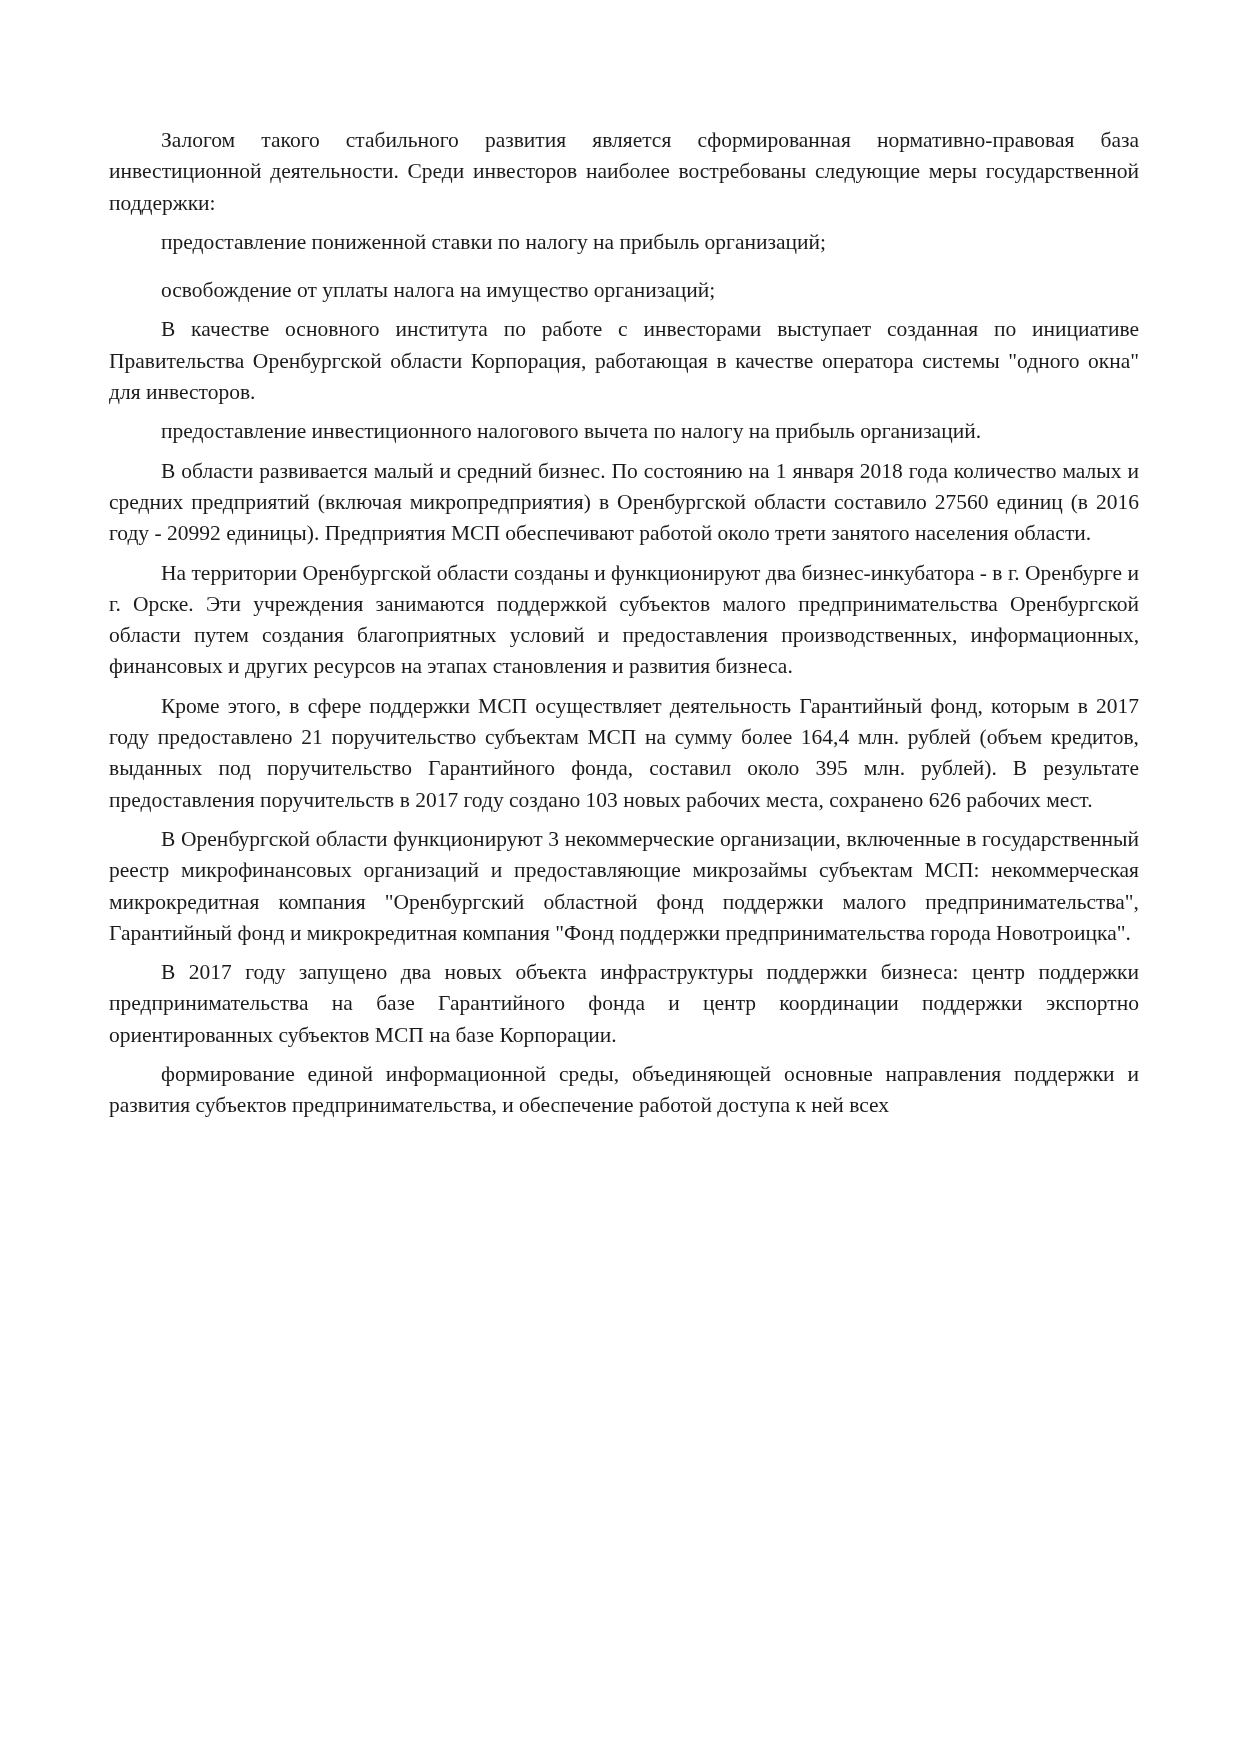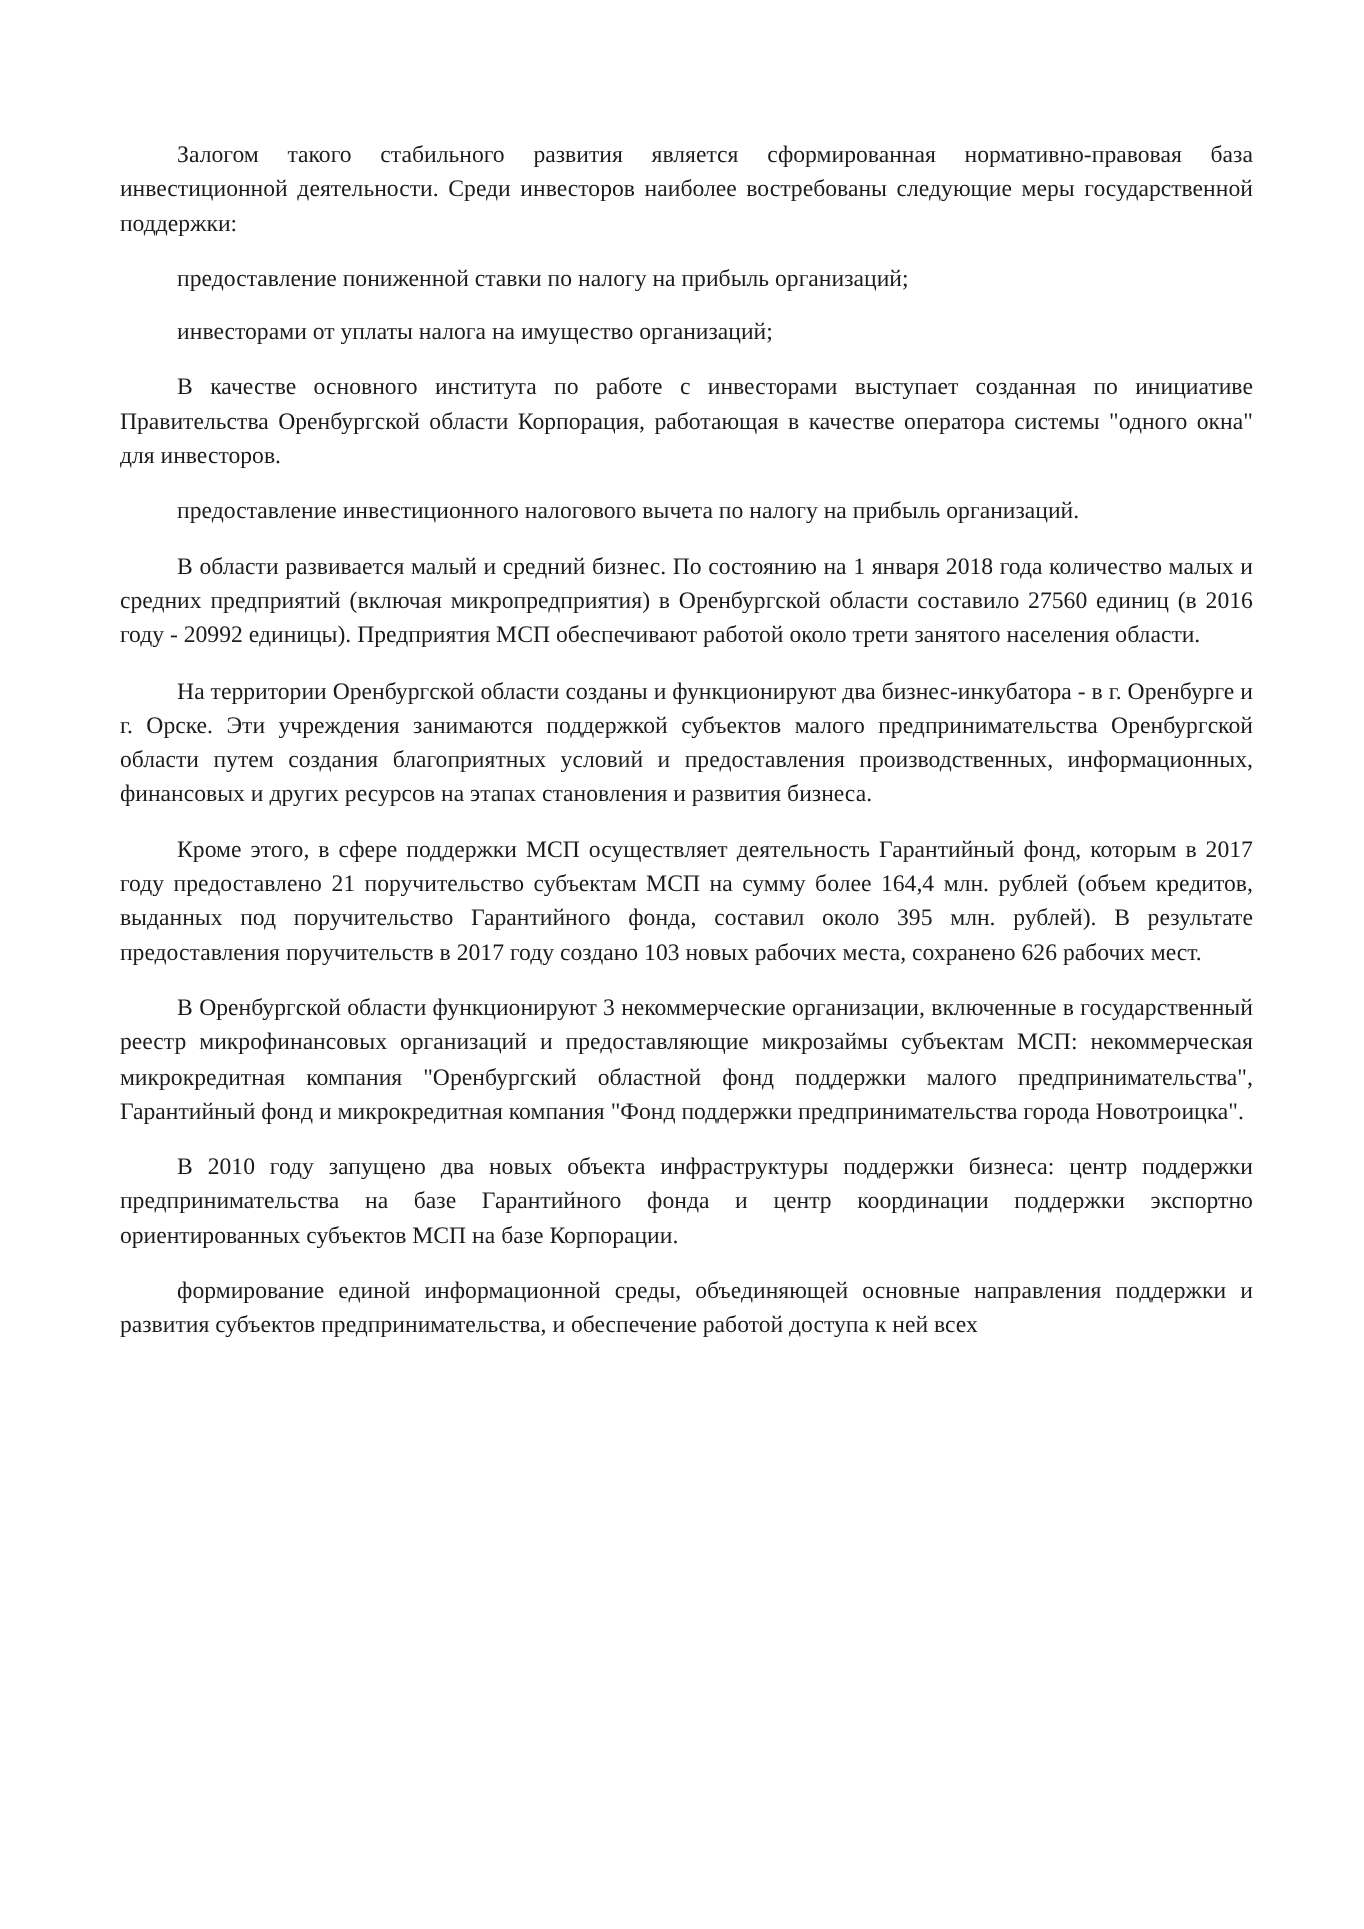--- a/index.html
+++ b/index.html
@@ -37,55 +37,55 @@
 
   p.para {
     margin: 0 0 0 0;
     text-align: justify;
     text-indent: 52px;
     padding: 0;
   }
 
   
   p.para + p.para {
-    margin-top: 19px;
+    margin-top: 8px;
   }
 
   
   p.para.item + p.para.item {
     margin-top: 17px;
   }
 </style>
 </head>
 <body>
 
 <div class="page">
 
   <div class="page-body">
 
     <p class="para">Залогом такого стабильного развития является сформированная нормативно-правовая база инвестиционной деятельности. Среди инвесторов наиболее востребованы следующие меры государственной поддержки:</p>
 
     <p class="para item">предоставление пониженной ставки по налогу на прибыль организаций;</p>
 
-    <p class="para item">инвесторами от уплаты налога на имущество организаций;</p>
+    <p class="para item">освобождение от уплаты налога на имущество организаций;</p>
 
 
     <p class="para">В качестве основного института по работе с инвесторами выступает созданная по инициативе Правительства Оренбургской области Корпорация, работающая в качестве оператора системы "одного окна" для инвесторов.</p>
 
     <p class="para item">предоставление инвестиционного налогового вычета по налогу на прибыль организаций.</p>
 
     <p class="para">В области развивается малый и средний бизнес. По состоянию на 1 января 2018 года количество малых и средних предприятий (включая микропредприятия) в Оренбургской области составило 27560 единиц (в 2016 году - 20992 единицы). Предприятия МСП обеспечивают работой около трети занятого населения области.</p>
 
     <p class="para">На территории Оренбургской области созданы и функционируют два бизнес-инкубатора - в г. Оренбурге и г. Орске. Эти учреждения занимаются поддержкой субъектов малого предпринимательства Оренбургской области путем создания благоприятных условий и предоставления производственных, информационных, финансовых и других ресурсов на этапах становления и развития бизнеса.</p>
 
     <p class="para">Кроме этого, в сфере поддержки МСП осуществляет деятельность Гарантийный фонд, которым в 2017 году предоставлено 21 поручительство субъектам МСП на сумму более 164,4 млн. рублей (объем кредитов, выданных под поручительство Гарантийного фонда, составил около 395 млн. рублей). В результате предоставления поручительств в 2017 году создано 103 новых рабочих места, сохранено 626 рабочих мест.</p>
 
     <p class="para">В Оренбургской области функционируют 3 некоммерческие организации, включенные в государственный реестр микрофинансовых организаций и предоставляющие микрозаймы субъектам МСП: некоммерческая микрокредитная компания "Оренбургский областной фонд поддержки малого предпринимательства", Гарантийный фонд и микрокредитная компания "Фонд поддержки предпринимательства города Новотроицка".</p>
 
 
-    <p class="para">В 2010 году запущено два новых объекта инфраструктуры поддержки бизнеса: центр поддержки предпринимательства на базе Гарантийного фонда и центр координации поддержки экспортно ориентированных субъектов МСП на базе Корпорации.</p>
+    <p class="para">В 2017 году запущено два новых объекта инфраструктуры поддержки бизнеса: центр поддержки предпринимательства на базе Гарантийного фонда и центр координации поддержки экспортно ориентированных субъектов МСП на базе Корпорации.</p>
 
 
     <p class="para item">формирование единой информационной среды, объединяющей основные направления поддержки и развития субъектов предпринимательства, и обеспечение работой доступа к ней всех</p>
 
   </div>
 
 </div>
 
 </body></html>

